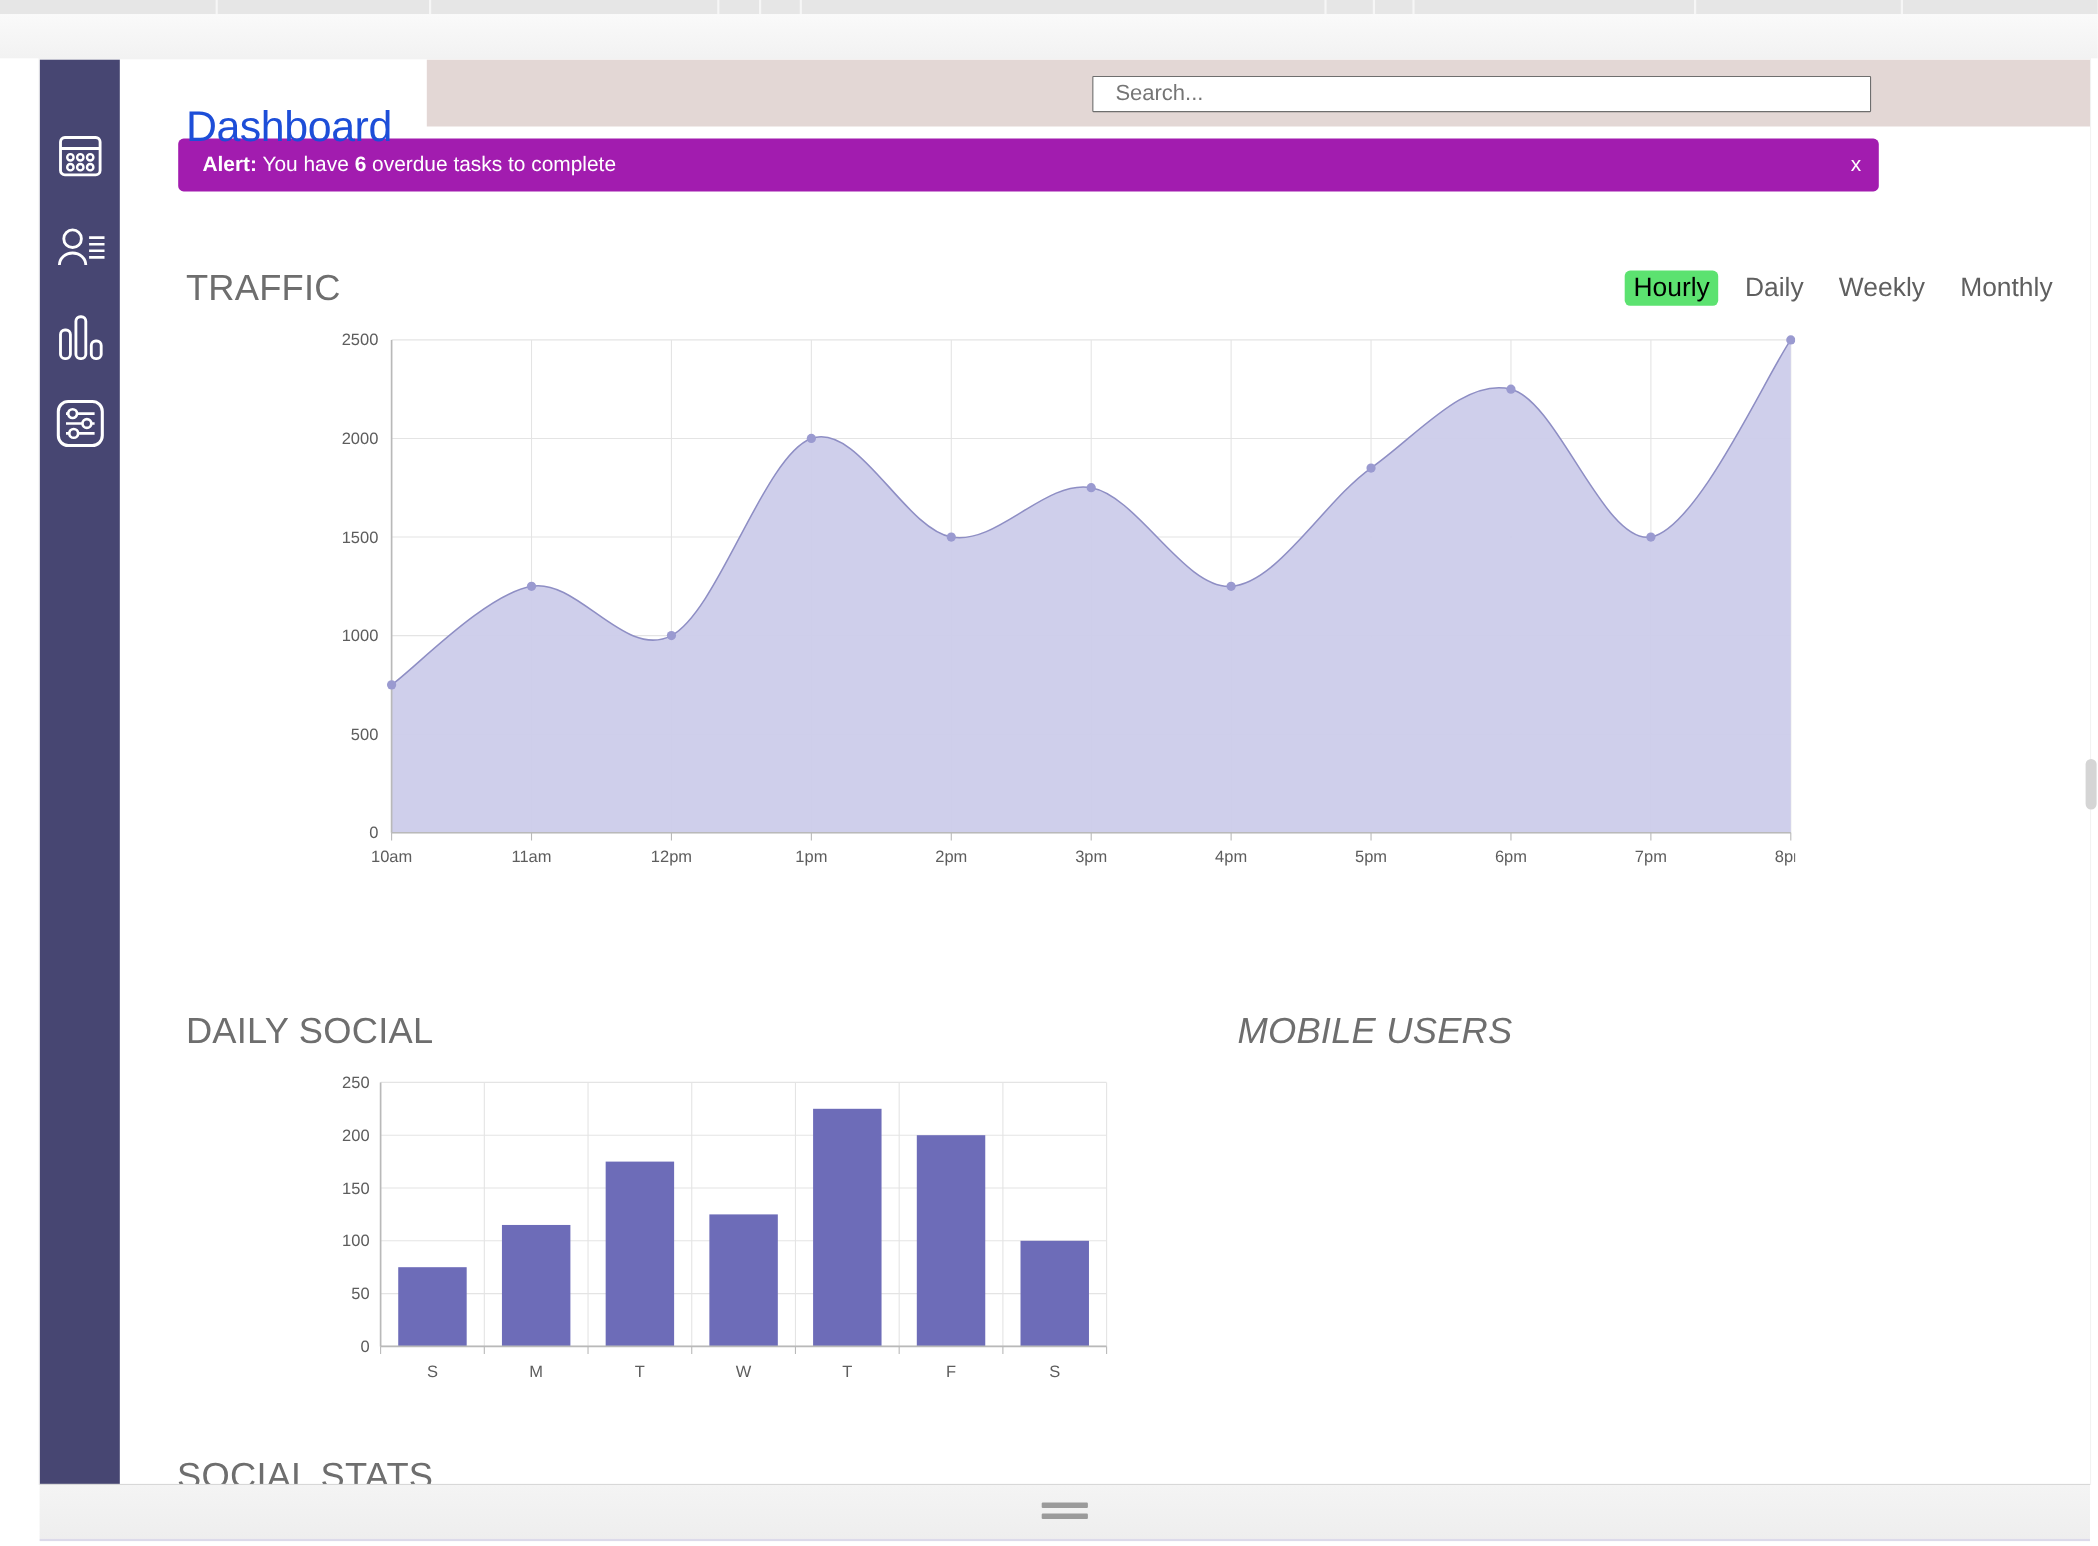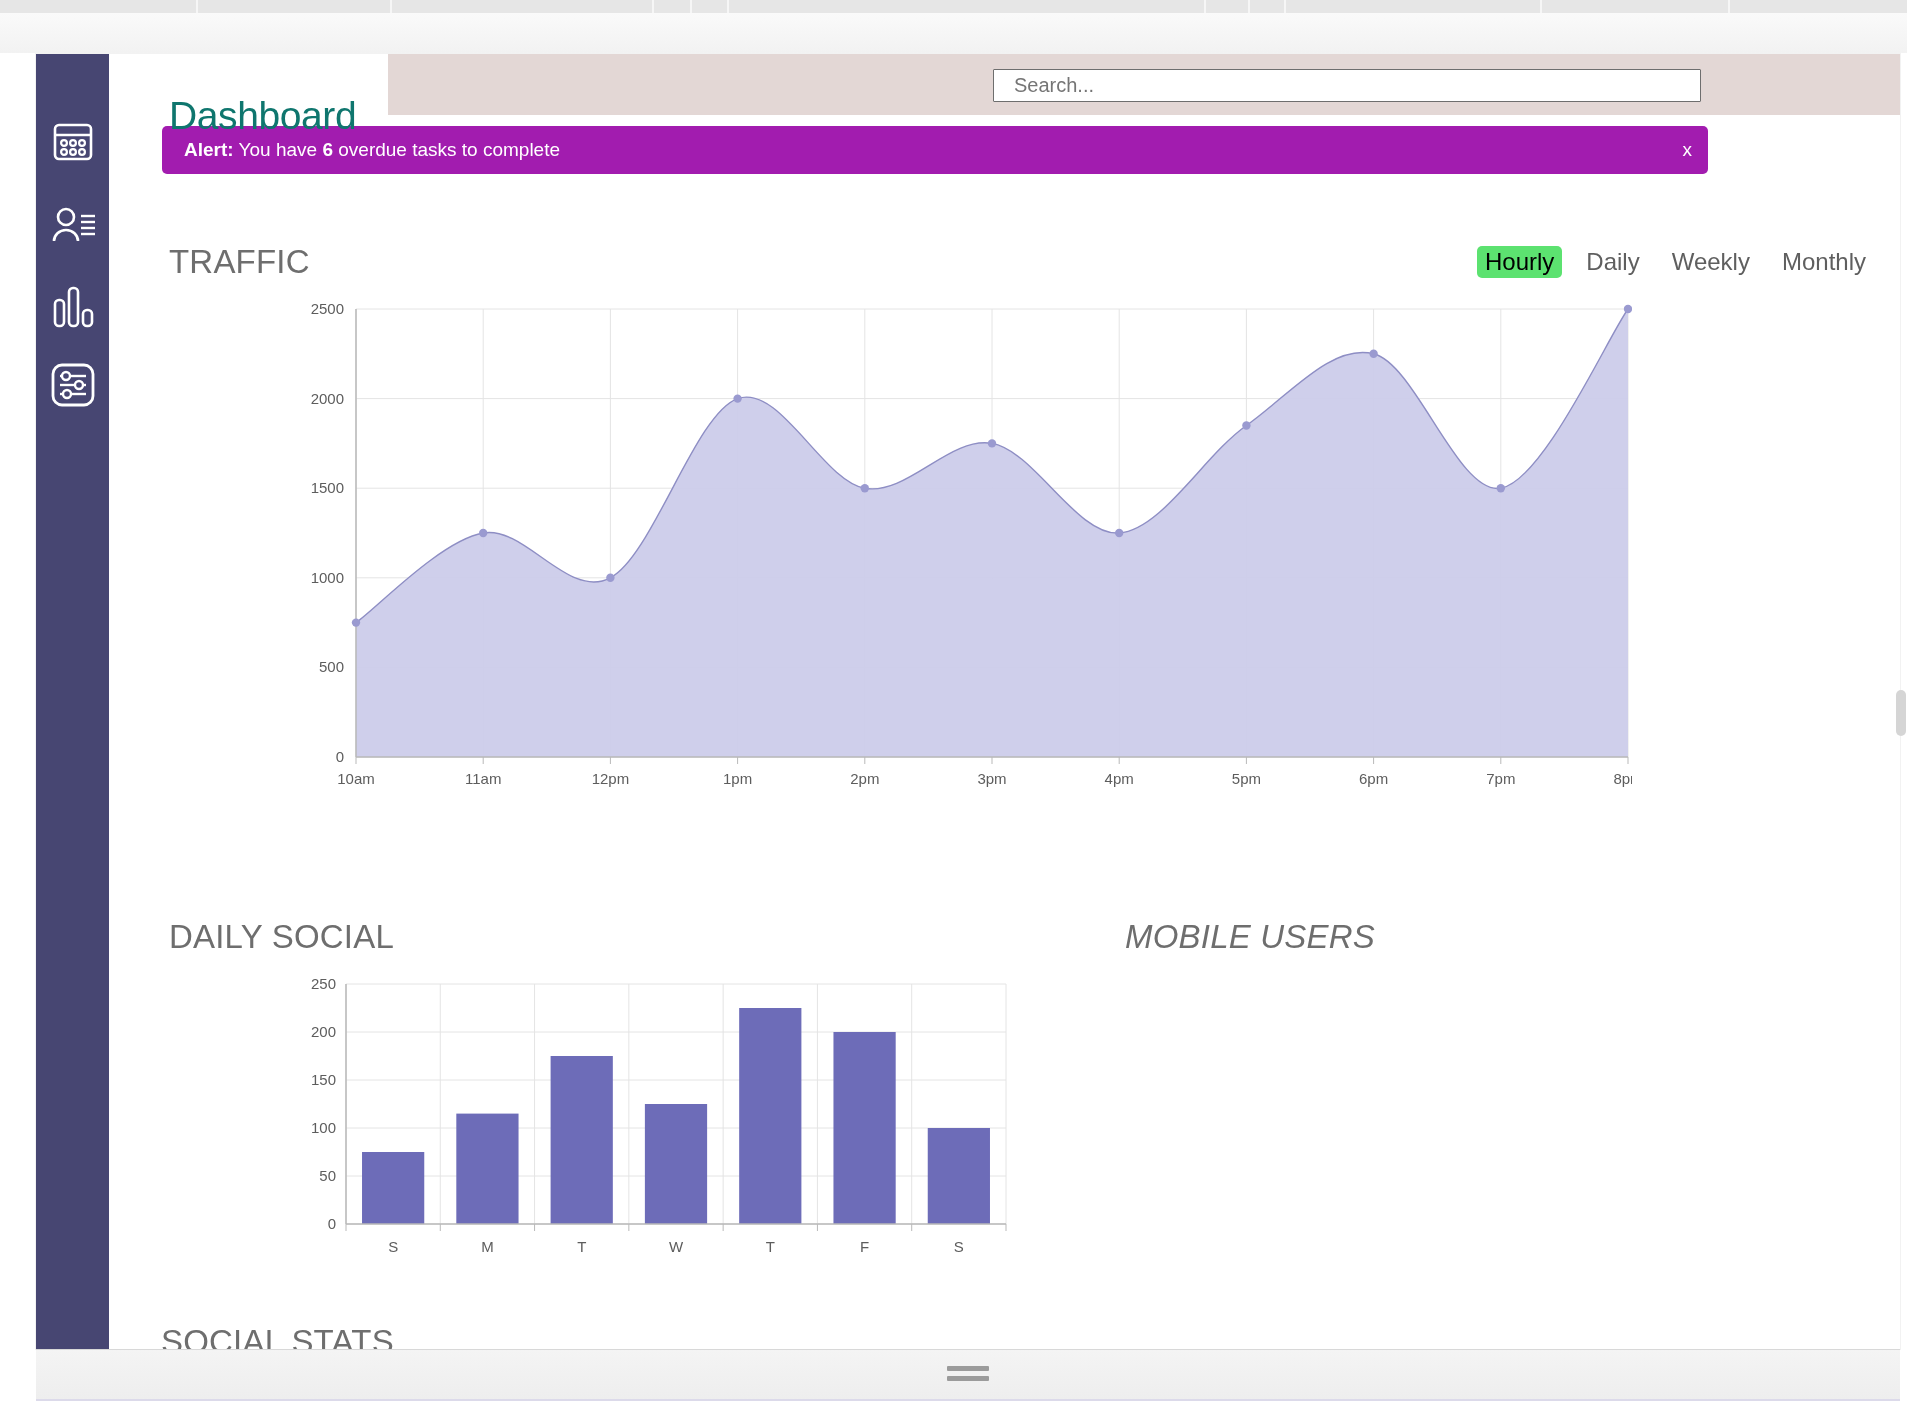--- a/index.html
+++ b/index.html
@@ -56,21 +56,21 @@
   }
 
   
   #header-band {
     position: absolute; left: 279px; top: 0;
     width: 1512px; height: 61px;
     background: #e3d7d5;
   }
   #page-title {
     position: absolute; left: 60px; top: 14px;
-    font-size: 39px; color: #0f766e;
+    font-size: 39px; color: #1d4ed8;
     font-weight: 400; letter-spacing: -0.4px;
     white-space: nowrap; z-index: 3;
   }
   #search-input {
     position: absolute; left: 884px; top: 15px;
     width: 708px; height: 33px;
     border: 1px solid #6e6e6e;
     background: #ffffff;
     font-size: 20px;
     font-family: "Liberation Sans", sans-serif;

